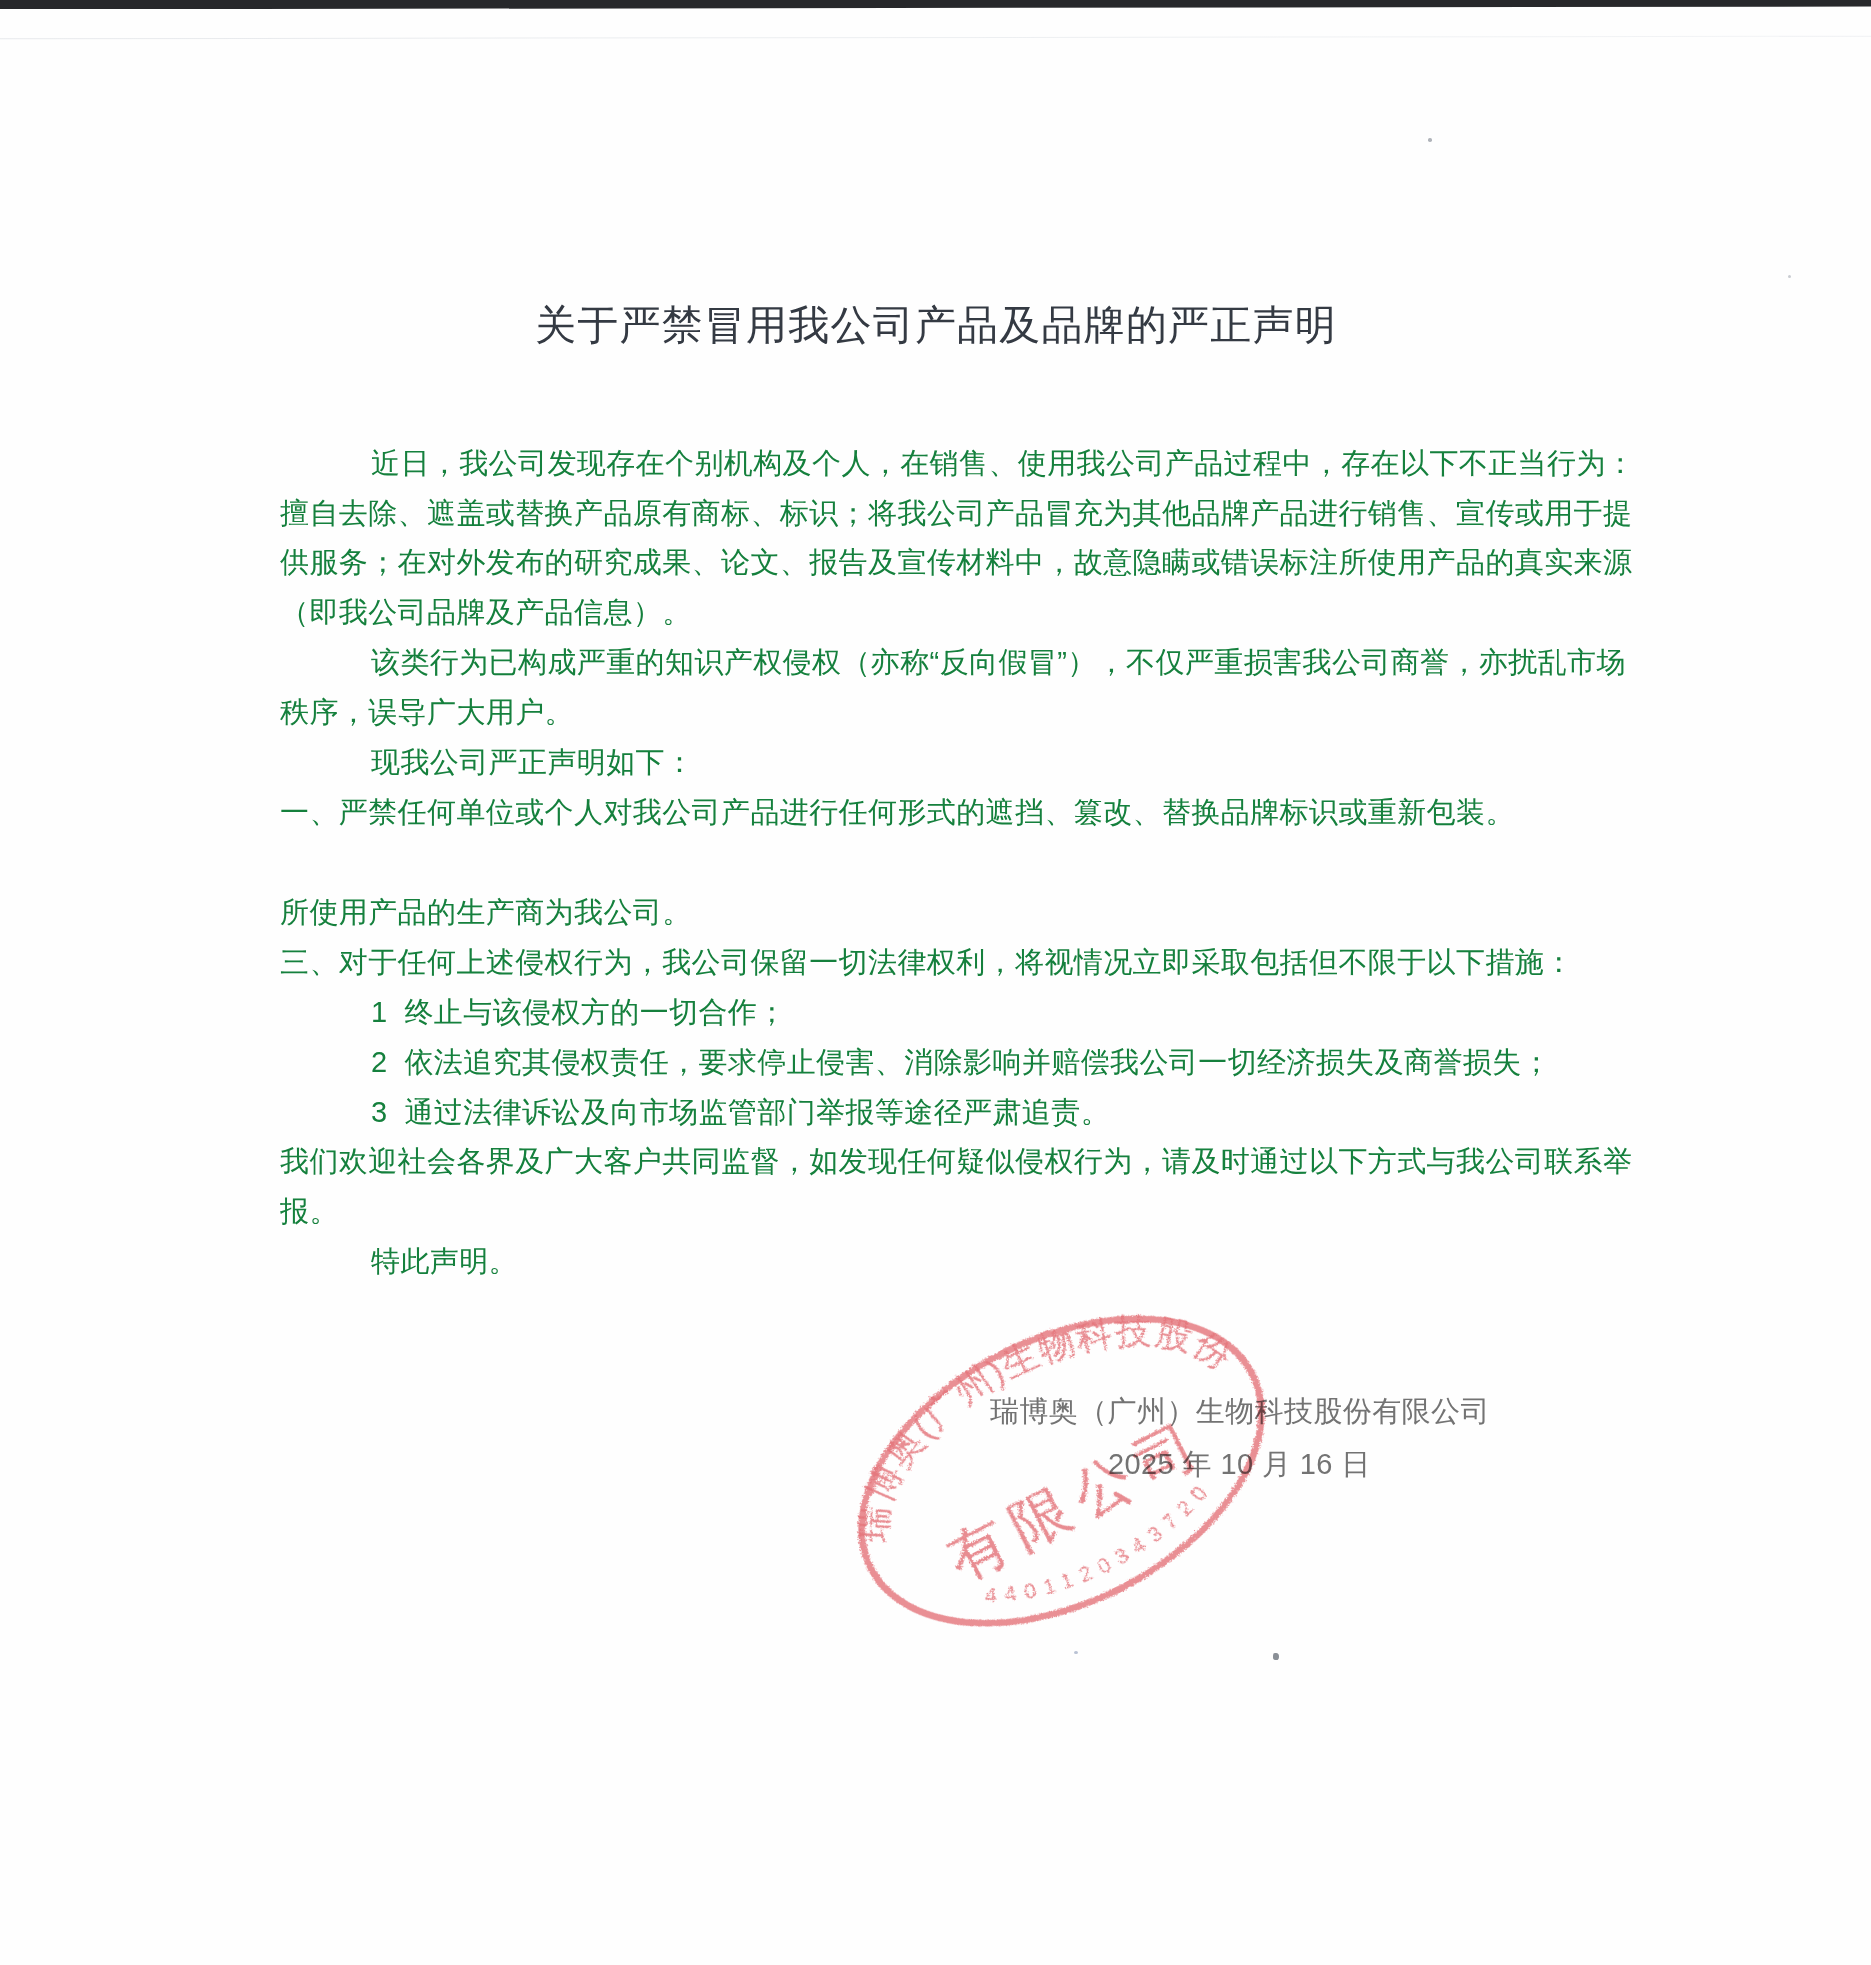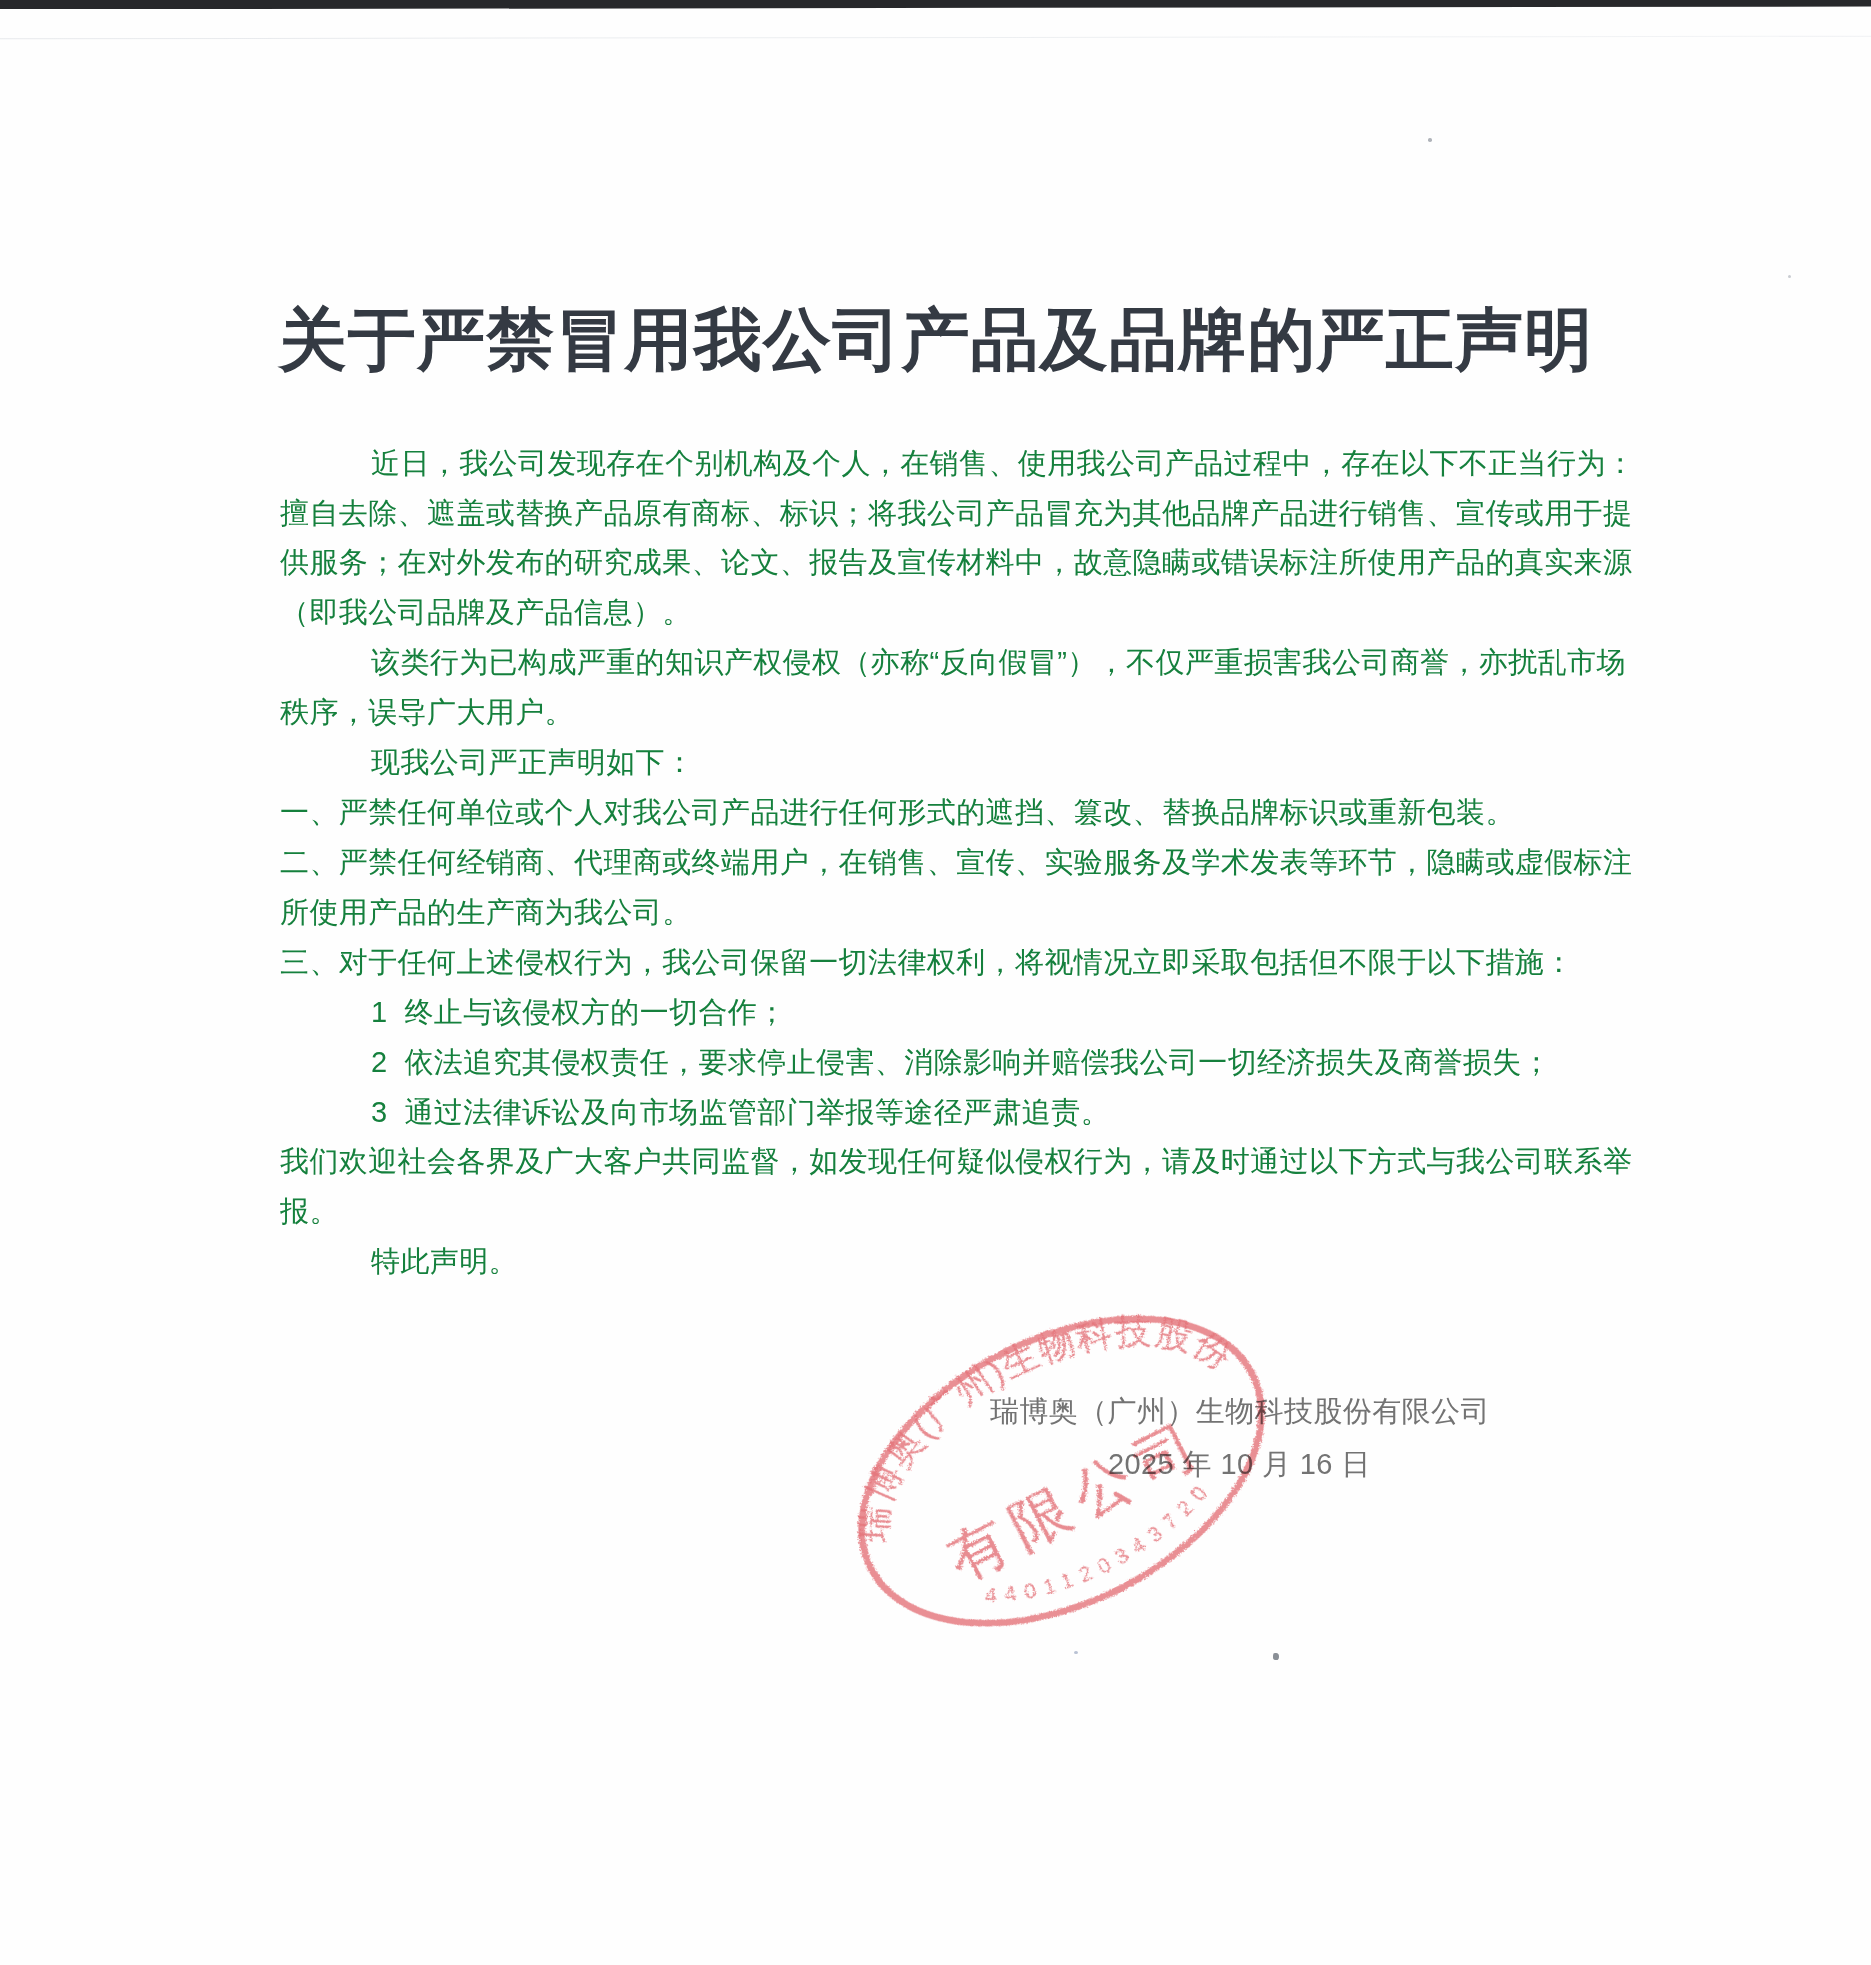--- a/index.html
+++ b/index.html
@@ -16,21 +16,21 @@
     clip-path:polygon(0 0,100% 0,100% 70%,0 100%);
   }
   .paper-edge{
     position:absolute;left:0;top:37px;width:100%;height:1.2px;
     background:linear-gradient(90deg,#e7e9ec,#eef0f2 60%,#f3f4f6);
     transform:rotate(-0.08deg);
   }
   .title{
     position:absolute;left:0;top:305px;width:100%;
     text-align:center;
-    font-size:68px;font-weight:700;letter-spacing:1.2px;
+    font-size:41px;font-weight:400;letter-spacing:1.2px;
     color:#343a43;line-height:1;
   }
   .line{
     position:absolute;left:280px;
     font-size:29px;line-height:1.08;
     color:#15803d;
     letter-spacing:0.4px;
     white-space:pre;
   }
   .line.indent{left:371px;}
@@ -54,21 +54,20 @@
   <div class="title">关于严禁冒用我公司产品及品牌的严正声明</div>
 
   <div class="line indent" style="top:448px">近日，我公司发现存在个别机构及个人，在销售、使用我公司产品过程中，存在以下不正当行为：</div>
   <div class="line" style="top:498px">擅自去除、遮盖或替换产品原有商标、标识；将我公司产品冒充为其他品牌产品进行销售、宣传或用于提</div>
   <div class="line" style="top:547px">供服务；在对外发布的研究成果、论文、报告及宣传材料中，故意隐瞒或错误标注所使用产品的真实来源</div>
   <div class="line" style="top:597px">（即我公司品牌及产品信息）。</div>
   <div class="line indent" style="top:647px">该类行为已构成严重的知识产权侵权（亦称“反向假冒”），不仅严重损害我公司商誉，亦扰乱市场</div>
   <div class="line" style="top:697px">秩序，误导广大用户。</div>
   <div class="line indent" style="top:747px">现我公司严正声明如下：</div>
   <div class="line" style="top:797px">一、严禁任何单位或个人对我公司产品进行任何形式的遮挡、篡改、替换品牌标识或重新包装。</div>
-  <div class="line" style="top:847px">二、严禁任何经销商、代理商或终端用户，在销售、宣传、实验服务及学术发表等环节，隐瞒或虚假标注</div>
   <div class="line" style="top:897px">所使用产品的生产商为我公司。</div>
   <div class="line" style="top:947px">三、对于任何上述侵权行为，我公司保留一切法律权利，将视情况立即采取包括但不限于以下措施：</div>
   <div class="line indent" style="top:997px">1  终止与该侵权方的一切合作；</div>
   <div class="line indent" style="top:1047px">2  依法追究其侵权责任，要求停止侵害、消除影响并赔偿我公司一切经济损失及商誉损失；</div>
   <div class="line indent" style="top:1097px">3  通过法律诉讼及向市场监管部门举报等途径严肃追责。</div>
   <div class="line" style="top:1146px">我们欢迎社会各界及广大客户共同监督，如发现任何疑似侵权行为，请及时通过以下方式与我公司联系举</div>
   <div class="line" style="top:1196px">报。</div>
   <div class="line indent" style="top:1246px">特此声明。</div>
 
   <div class="sig" style="left:990px;top:1396px">瑞博奥（广州）生物科技股份有限公司</div>

